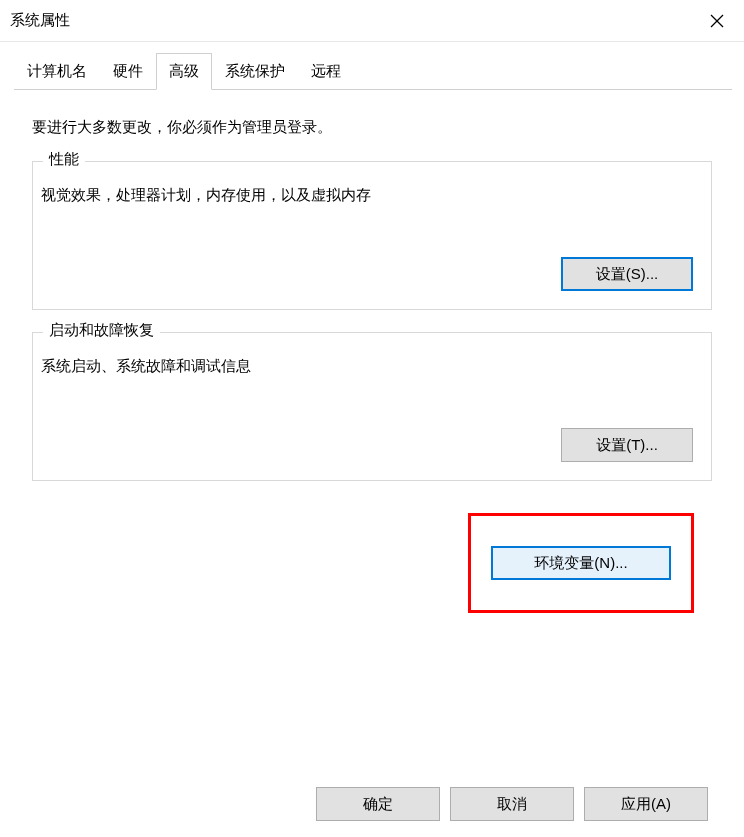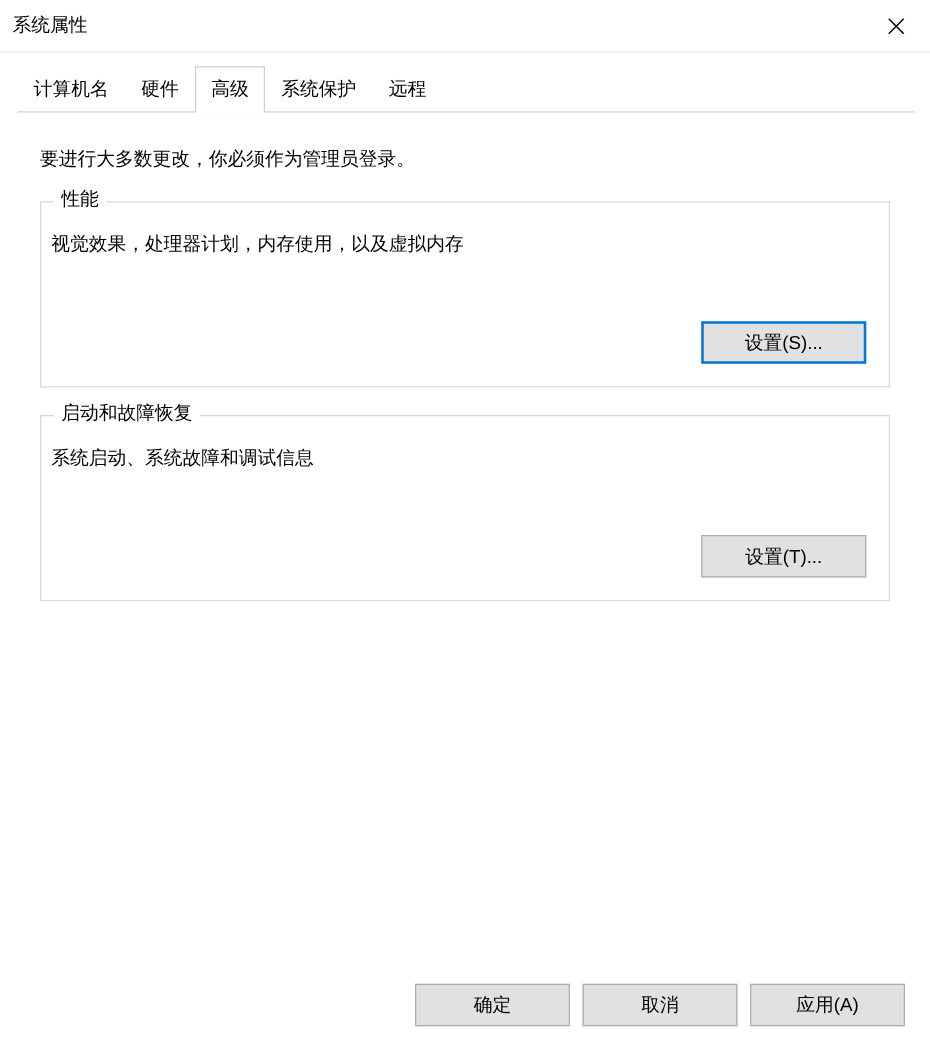--- a/index.html
+++ b/index.html
@@ -126,21 +126,21 @@
       border: 3px solid #ff0000;
       padding: 30px 20px;
       display: inline-block;
     }
     .env-button {
       min-width: 180px;
     }
     .footer {
       position: absolute;
       bottom: 16px;
-      right: 20px;
+      right: 36px;
       display: flex;
       gap: 10px;
     }
     .footer .win-button {
       min-width: 124px;
     }
     .group.g1 .group-desc {
       margin-bottom: 52px;
     }
     .group.g2 .group-desc {
@@ -184,19 +184,24 @@
 
 
   <div class="group g3">
     <div class="group-title">启动和故障恢复</div>
     <div class="group-desc">系统启动、系统故障和调试信息</div>
     <div class="group-button-row">
       <button class="win-button">设置(T)...</button>
     </div>
   </div>
 
+  <div class="env-var-container">
+    <div class="red-highlight">
+      <button class="win-button focused env-button">环境变量(N)...</button>
+    </div>
+  </div>
 </div>
 
 <div class="footer">
   <button class="win-button">确定</button>
   <button class="win-button">取消</button>
   <button class="win-button">应用(A)</button>
 </div>
 
 </body></html>

